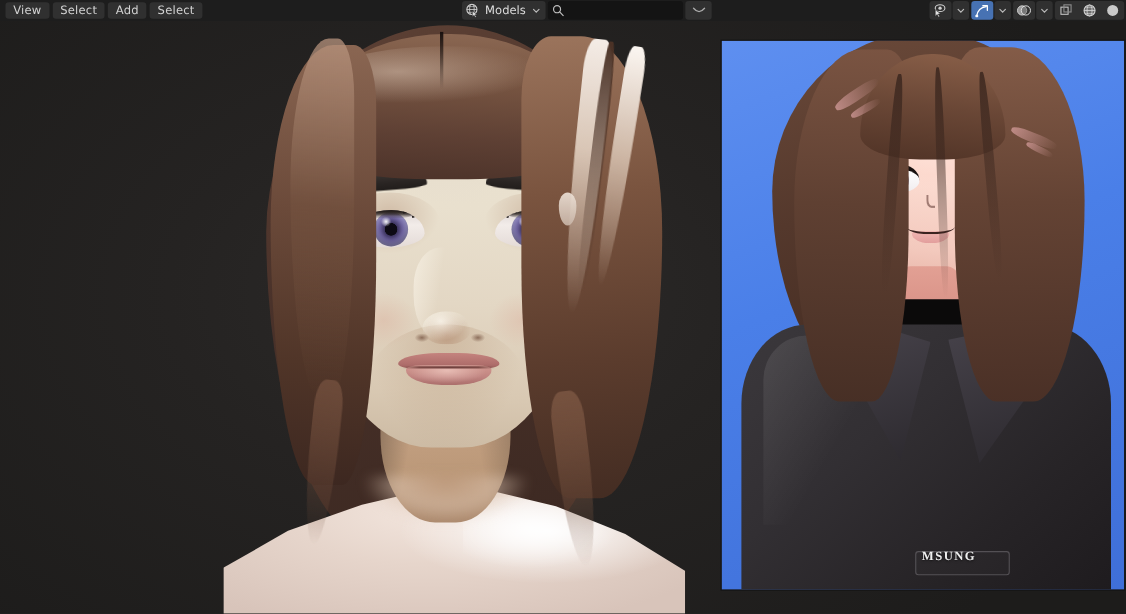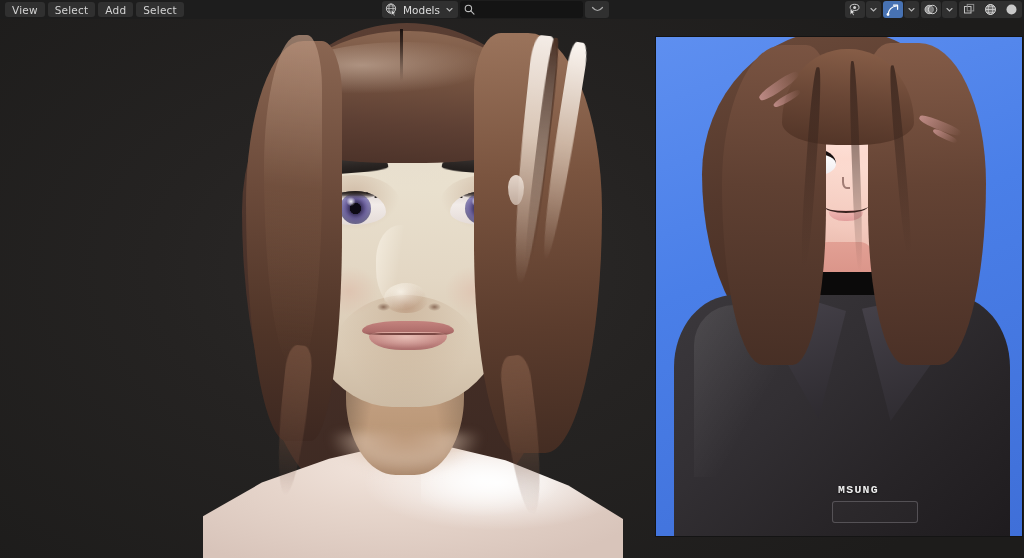--- a/index.html
+++ b/index.html
@@ -64,20 +64,21 @@
 
   .mode-select {
     height: 17px;
     display: flex;
     align-items: center;
     gap: 5px;
     padding: 0 4px 0 3px;
     background: #303030;
     border-radius: 3px;
     cursor: default;
+    margin-left: 38px;
   }
   .mode-label {
     color: #dcdcdc;
     font-size: 10.5px;
     white-space: nowrap;
   }
 
   .search-wrap {
     position: relative;
     height: 17px;
@@ -584,26 +585,26 @@
     clip-path: polygon(46% 0%, 100% 10%, 62% 100%, 0% 34%);
   }
   .ref-lapel.r {
     left: 206px; top: 262px;
     width: 84px; height: 122px;
     clip-path: polygon(0% 8%, 58% 0%, 100% 36%, 34% 100%);
   }
 
   .ref-brand {
     position: absolute;
-    left: 182px; top: 446px;
+    left: 182px; top: 463px;
     color: #efefef;
     font-size: 11.5px;
     font-weight: bold;
     letter-spacing: 1.3px;
-    font-family: Liberation Mono, monospace;
+    font-family: Liberation Serif, serif;
     text-shadow: 0 1px 2px rgba(0,0,0,.6);
     text-align: center;
   }
 
   .ref-pocket {
     position: absolute;
     left: 176px; top: 464px;
     width: 86px; height: 22px;
     border: 1.5px solid rgba(120,116,122,.55);
     border-radius: 3px;

